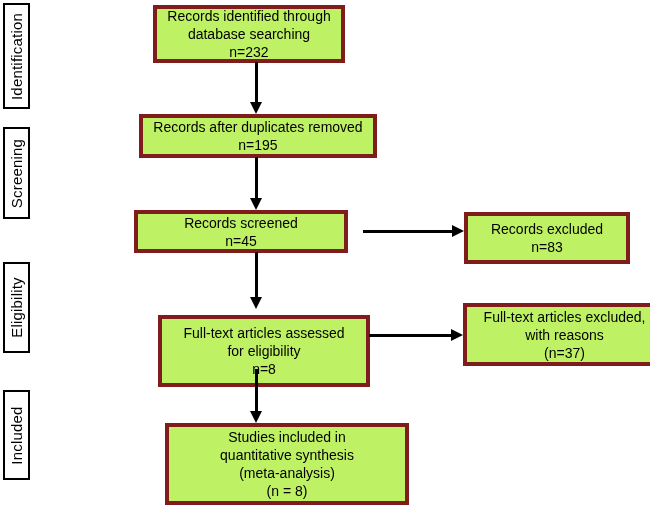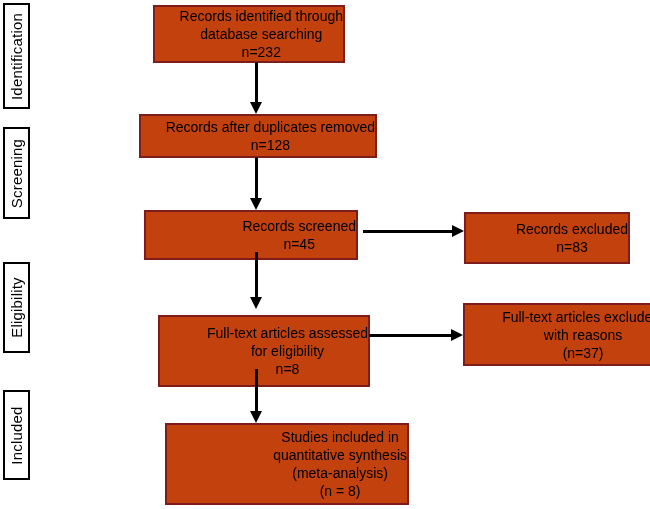--- a/index.html
+++ b/index.html
@@ -28,25 +28,25 @@
   .stage-box .vtext {
     display: block;
     white-space: nowrap;
     transform: rotate(-90deg);
     font-size: 15px;
     letter-spacing: 0.2px;
   }
   .flow-box {
     position: absolute;
     box-sizing: border-box;
-    border: 2px solid #7f1d1d;
-    background: #c2410c;
+    border: 4px solid #7f1d1d;
+    background: #bef264;
     display: flex;
     align-items: center;
-    justify-content: flex-end;
+    justify-content: center;
     text-align: center;
   }
   .flow-box .flow-text {
     white-space: pre-line;
     font-size: 14px;
     line-height: 18px;
   }
   .vline {
     position: absolute;
     width: 3px;
@@ -93,24 +93,24 @@
   </div>
 
   <div class="flow-box" style="left:153px; top:5px; width:192px; height:58px;">
     <span class="flow-text">Records identified through
 database searching
 n=232</span>
   </div>
 
   <div class="flow-box" style="left:139px; top:114px; width:238px; height:44px;">
     <span class="flow-text">Records after duplicates removed
-n=128</span>
+n=195</span>
   </div>
 
-  <div class="flow-box" style="left:144px; top:210px; width:214px; height:50px;">
+  <div class="flow-box" style="left:134px; top:210px; width:214px; height:43px;">
     <span class="flow-text">Records screened
 n=45</span>
   </div>
 
   <div class="flow-box" style="left:464px; top:212px; width:166px; height:52px;">
     <span class="flow-text">Records excluded
 n=83</span>
   </div>
 
   <div class="flow-box" style="left:158px; top:315px; width:212px; height:72px;">

